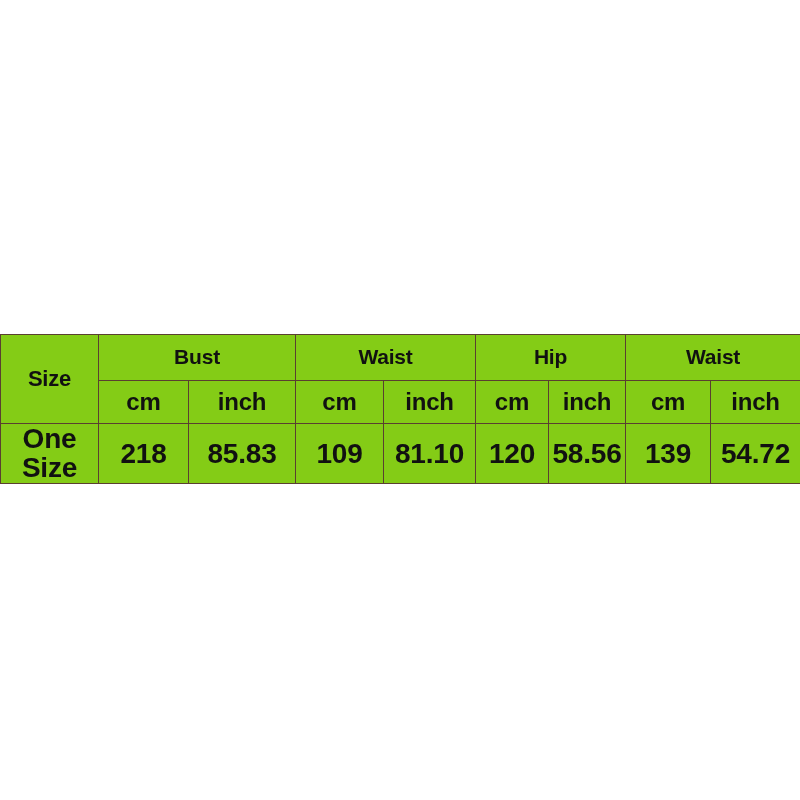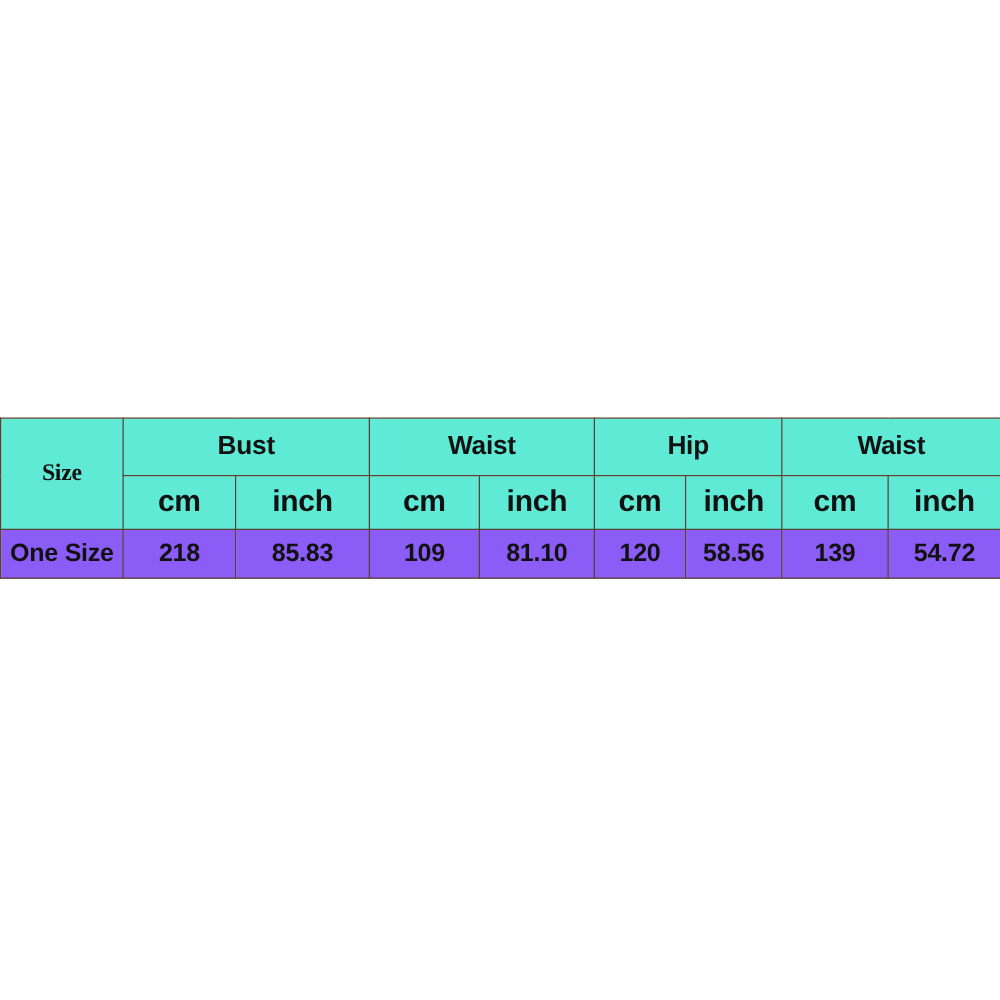--- a/index.html
+++ b/index.html
@@ -37,45 +37,44 @@
     vertical-align: middle;
     color: #111111;
     font-weight: bold;
     padding: 0;
     line-height: 1.05;
     letter-spacing: -0.2px;
   }
 
   
   table.size-chart thead th {
-    background: #5eead4;
+    background: #84cc16;
   }
 
   th.group-head {
     height: 45px;
     font-size: 21px;
   }
 
   th.unit-head {
     height: 42px;
     font-size: 24px;
   }
 
   th.size-head {
     height: 87px;
-    font-size: 19px;
+    font-size: 22px;
     background: #F9CB9C;
-    font-family: Liberation Serif, serif;
   }
 
   
   table.size-chart tbody td {
     height: 38px;
-    background: #8b5cf6;
-    font-size: 20px;
+    background: #84cc16;
+    font-size: 28px;
   }
 
   td.size-label {
     font-size: 20px;
     letter-spacing: -0.6px;
   }
 
   
   col.c-size   { width: 98px; }
   col.c-bust-cm{ width: 90px; }

